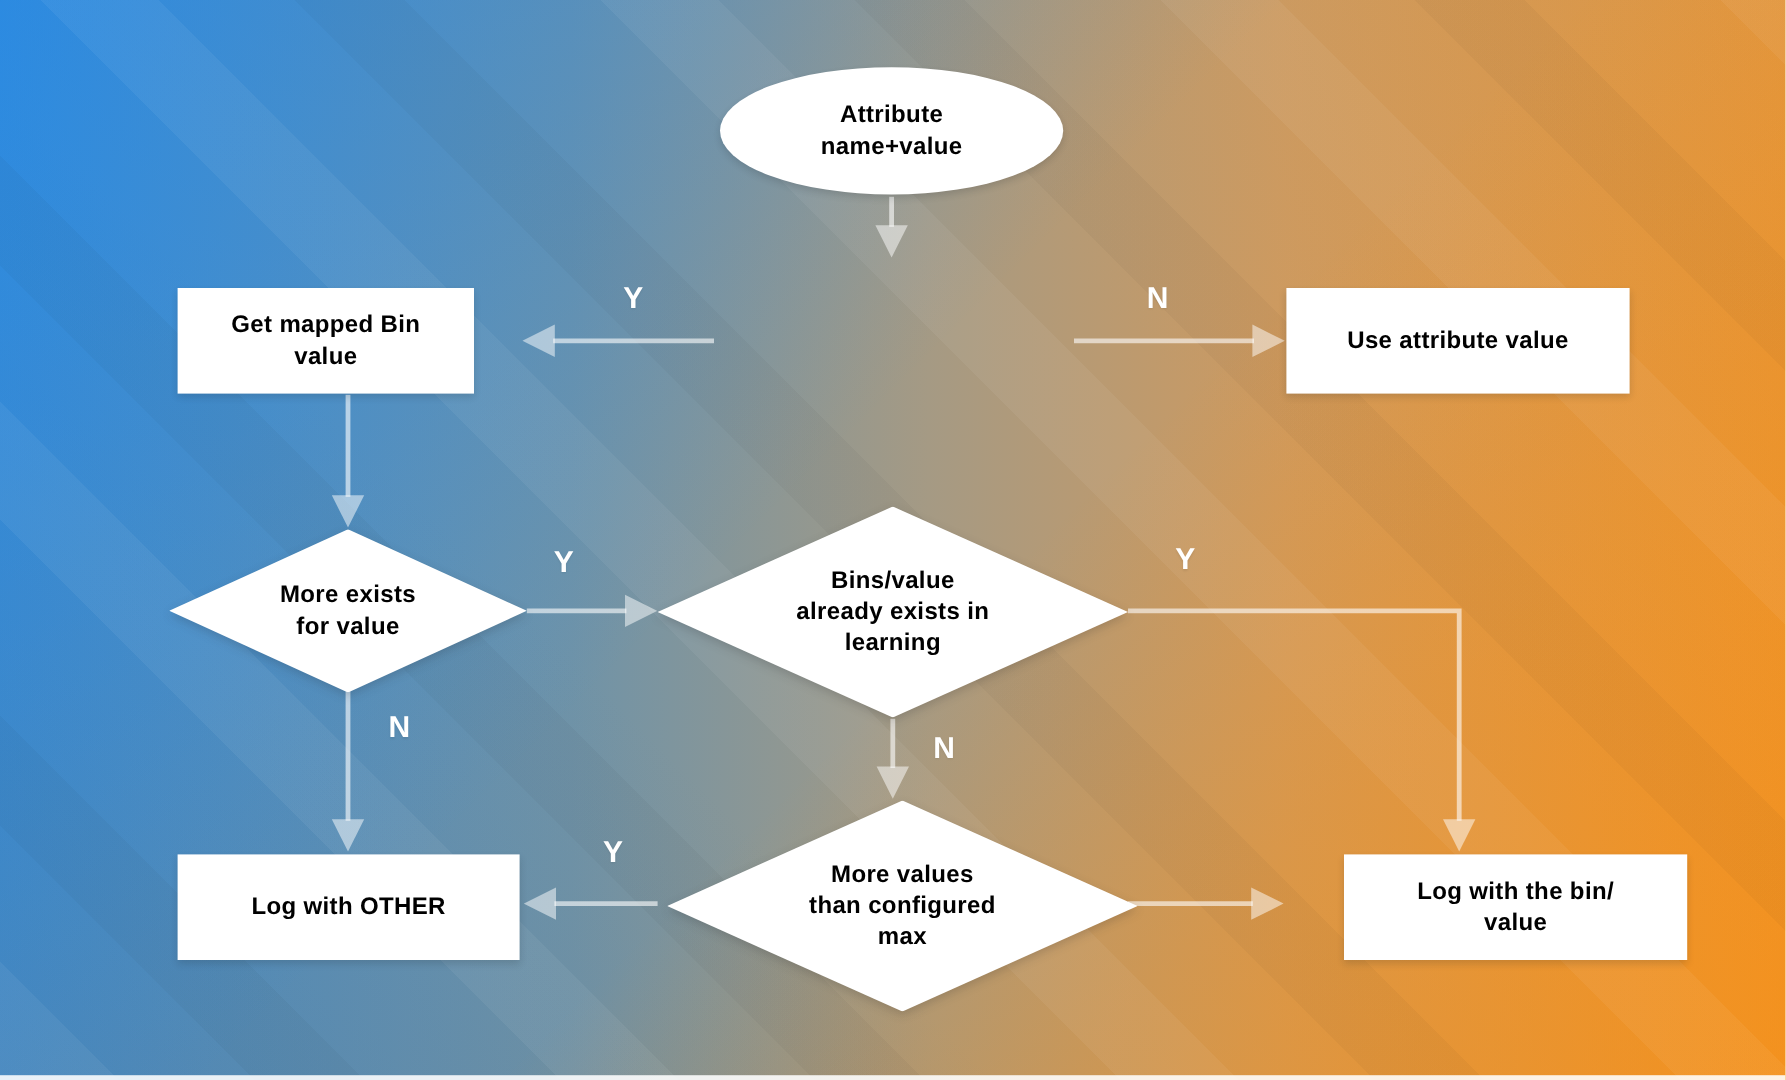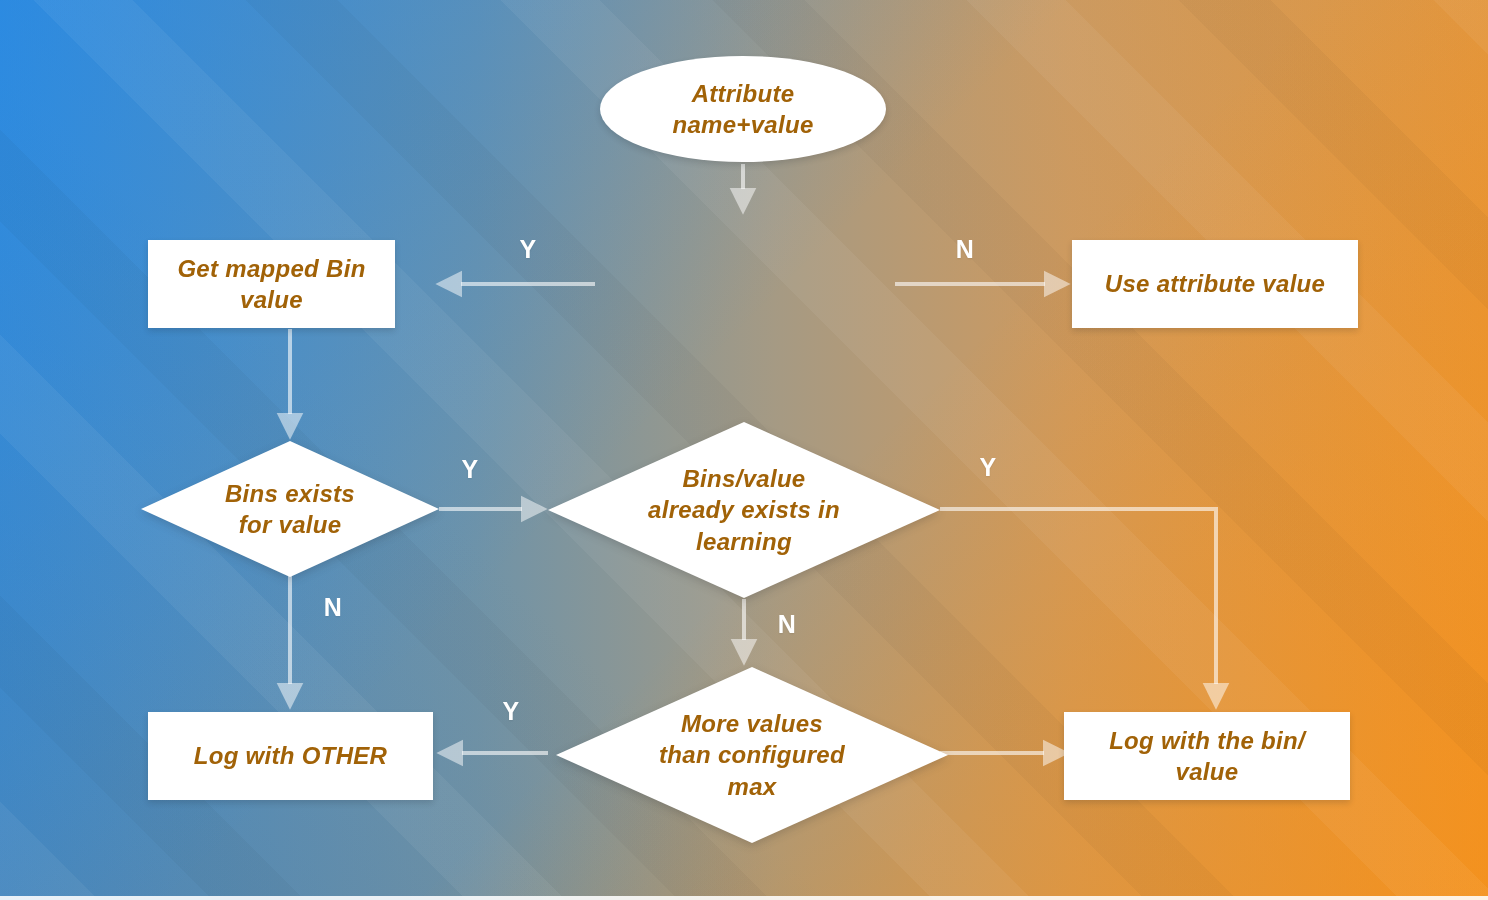--- a/index.html
+++ b/index.html
@@ -40,27 +40,26 @@
   }
   .diamond {
     width:100%; height:100%;
     background:#ffffff;
     clip-path: polygon(50% 0%, 100% 50%, 50% 100%, 0% 50%);
     display:flex; align-items:center; justify-content:center;
     text-align:center;
   }
   .node-label {
     white-space: pre-line;
-    font-size:24px;
+    font-size:20px;
     font-weight:700;
-    color:#a16207;
+    color:#000000;
     line-height:1.3;
     letter-spacing:0.3px;
     padding:0 14px;
-    font-style:italic;
   }
   .edge-label {
     position:absolute;
     transform: translate(-50%,-50%);
     color:#ffffff;
     font-size:25px;
     font-weight:700;
     letter-spacing:0.5px;
     text-shadow: 0 1px 2px rgba(0,0,0,0.08);
   }
@@ -106,21 +105,21 @@
     <span class="node-label">Get mapped Bin
 value</span>
   </div>
 
   <div class="node" style="left:1072px; top:240px; width:286px; height:88px;">
     <span class="node-label">Use attribute value</span>
   </div>
 
   <div class="diamond-wrap" style="left:141px; top:441px; width:298px; height:136px;">
     <div class="diamond">
-      <span class="node-label">Bins exists
+      <span class="node-label">More exists
 for value</span>
     </div>
   </div>
 
   <div class="diamond-wrap" style="left:548px; top:422px; width:392px; height:176px;">
     <div class="diamond">
       <span class="node-label">Bins/value
 already exists in
 learning</span>
     </div>
@@ -131,21 +130,21 @@
       <span class="node-label">More values
 than configured
 max</span>
     </div>
   </div>
 
   <div class="node" style="left:148px; top:712px; width:285px; height:88px;">
     <span class="node-label">Log with OTHER</span>
   </div>
 
-  <div class="node" style="left:1064px; top:712px; width:286px; height:88px;">
+  <div class="node" style="left:1120px; top:712px; width:286px; height:88px;">
     <span class="node-label">Log with the bin/
 value</span>
   </div>
 
   <div class="edge-label" style="left:528px; top:249px;">Y</div>
   <div class="edge-label" style="left:965px; top:249px;">N</div>
   <div class="edge-label" style="left:470px; top:469px;">Y</div>
   <div class="edge-label" style="left:333px; top:607px;">N</div>
   <div class="edge-label" style="left:988px; top:467px;">Y</div>
   <div class="edge-label" style="left:787px; top:624px;">N</div>

